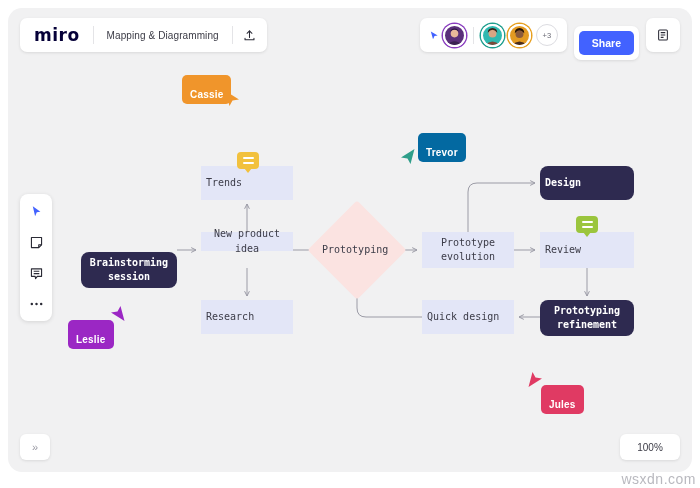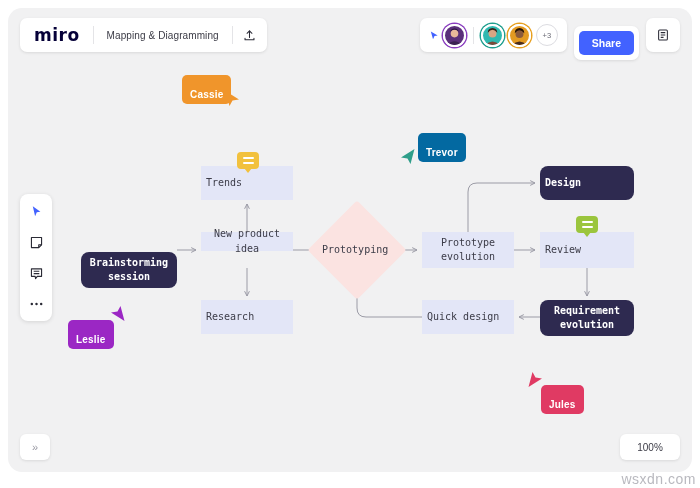--- a/index.html
+++ b/index.html
@@ -253,21 +253,21 @@
       <div class="node light" style="left: 414px; top: 292px; width: 92px; height: 34px;">
         <span style="padding: 0px 5px;">Quick design</span>
       </div>
       <div class="node dark" style="left: 532px; top: 158px; width: 94px; height: 34px;">
         <span style="padding: 0px 5px;">Design</span>
       </div>
       <div class="node light" style="left: 532px; top: 224px; width: 94px; height: 36px;">
         <span style="padding: 0px 5px;">Review</span>
       </div>
       <div class="node dark" style="left: 532px; top: 292px; width: 94px; height: 36px;">
-        <span style="padding: 0px 5px;">Requirement evolution</span>
+        <span style="padding: 0px 5px;">Prototyping refinement</span>
       </div>
       <div class="badge yellow" style="left: 229px; top: 144px;">
         <span class="bl"></span>
         <span class="bl"></span>
       </div>
       <div class="badge green" style="left: 568px; top: 208px;">
         <span class="bl"></span>
         <span class="bl"></span>
       </div>
       <div class="cursor-label" style="left: 174px; top: 67px; background: rgb(240, 149, 43);">Cassie</div>

